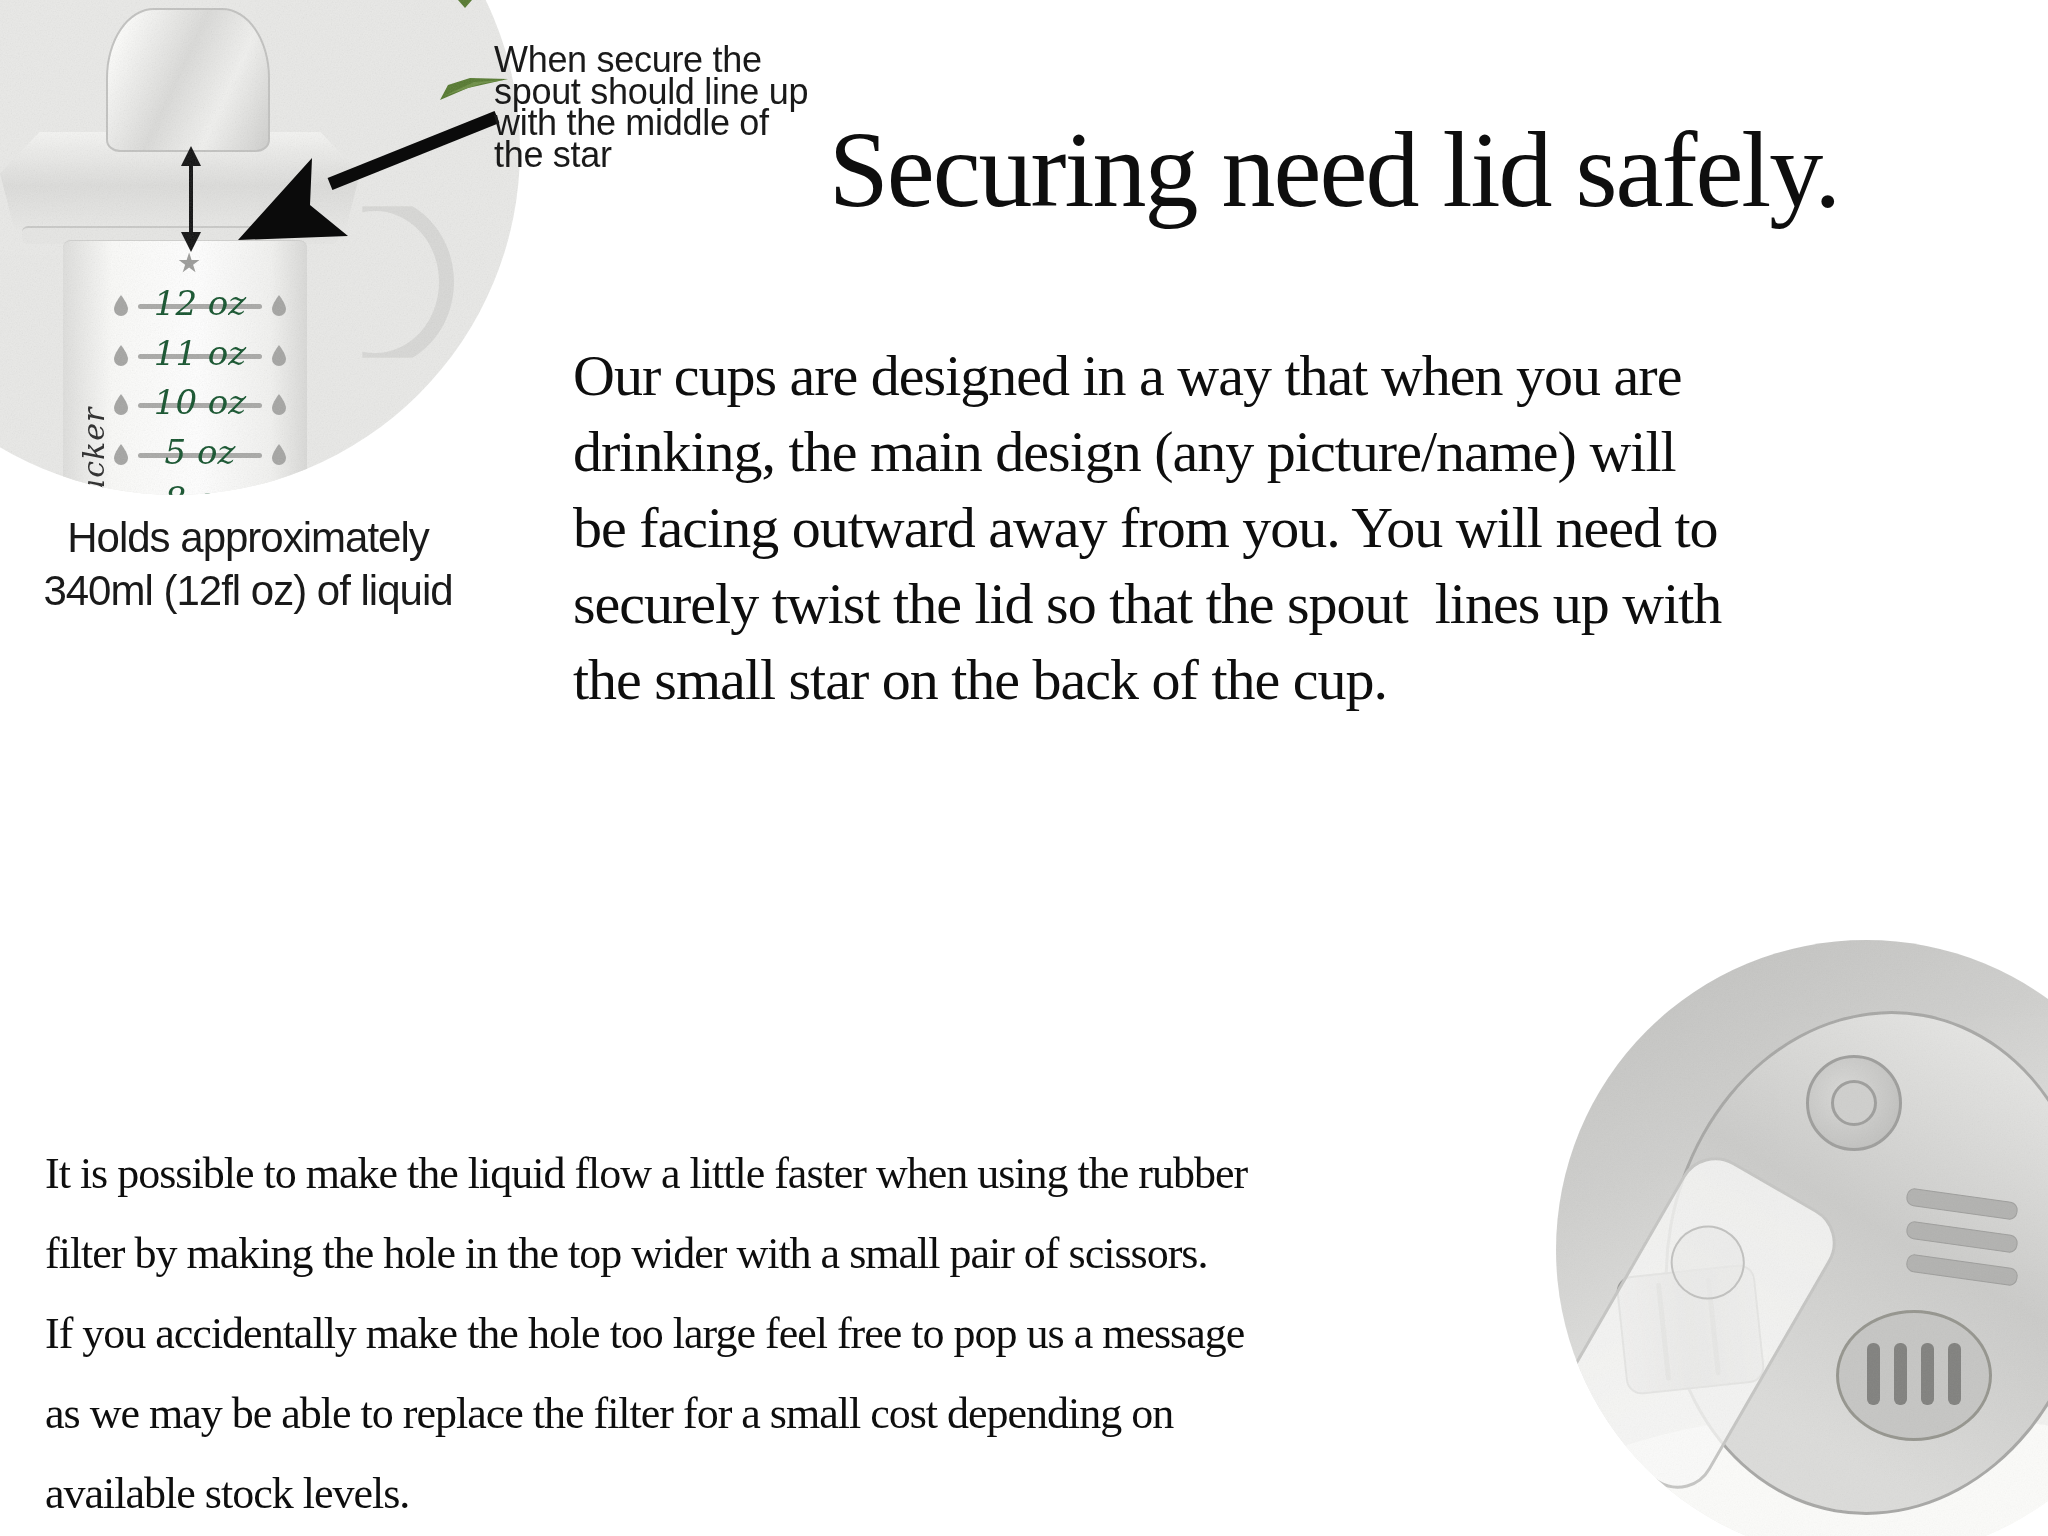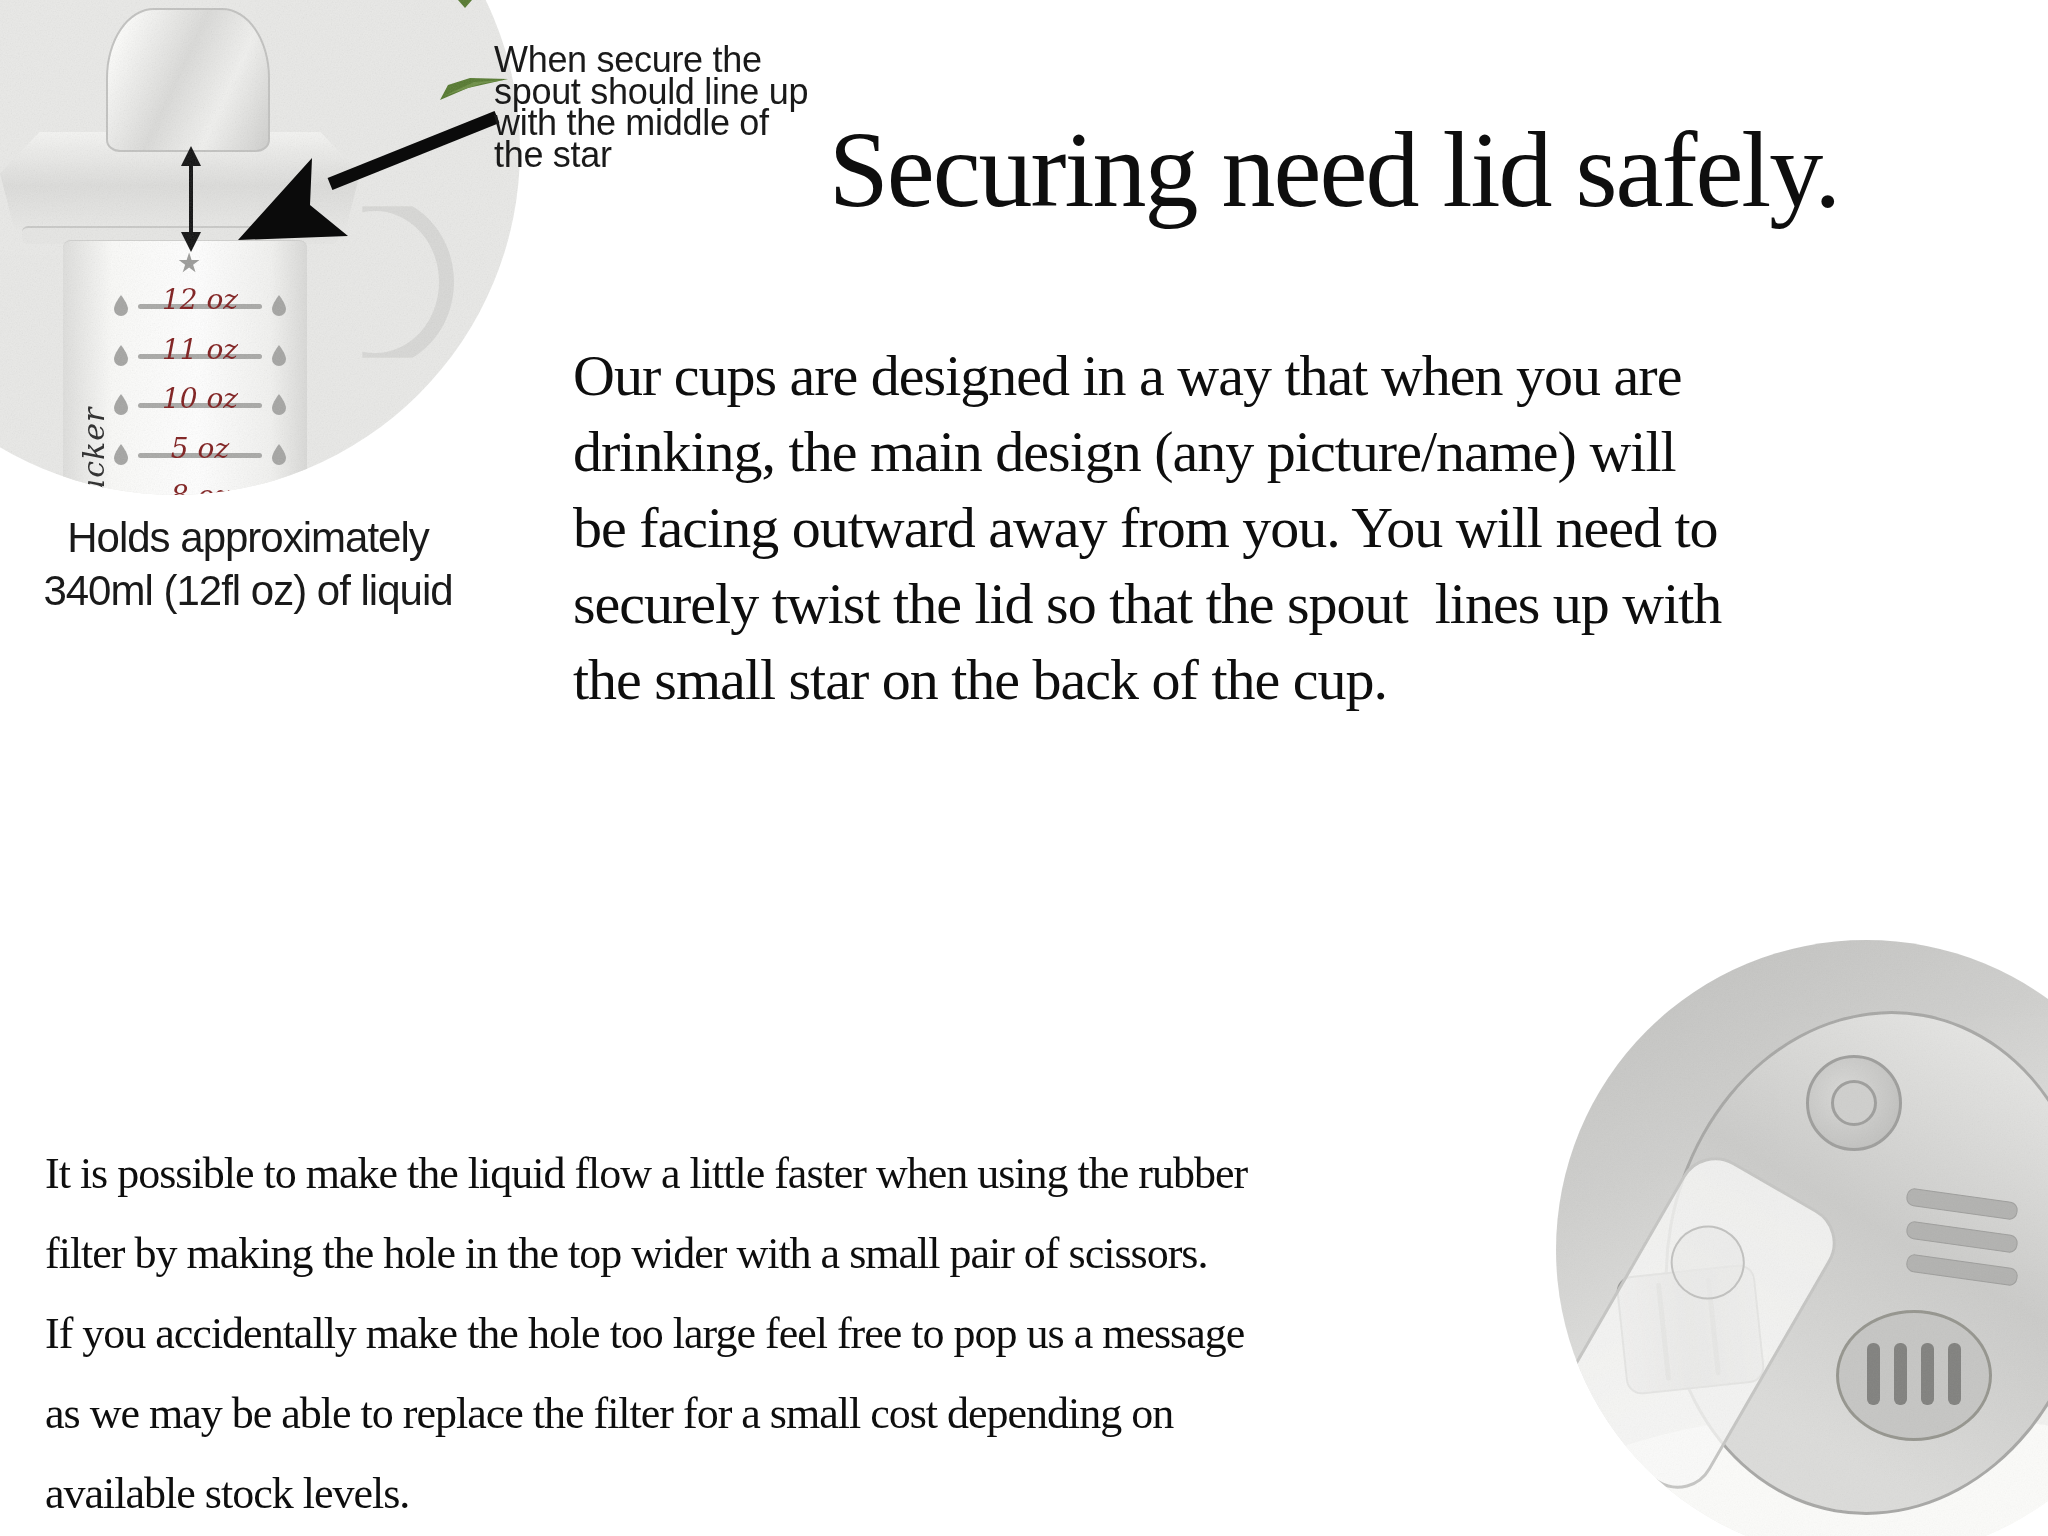--- a/index.html
+++ b/index.html
@@ -41,21 +41,21 @@
       border-radius:8px 8px 30px 30px;border-top:1px solid #cfcfcd;}
   .cup-spout{left:106px;top:8px;width:160px;height:140px;
       border-radius:48px 48px 14px 14px / 70px 70px 12px 12px;
       background:linear-gradient(115deg,#fcfcfa 10%,#dadad8 45%,#f0f0ee 70%,#cfcfcd 100%);
       border:2px solid #c2c2c0;}
   .star{left:170px;top:247px;width:38px;text-align:center;font-size:27px;color:#9b9b99;
       font-family:"DejaVu Sans",sans-serif;}
   .vol-row{left:112px;width:176px;height:30px;}
   .vol-bar{position:absolute;left:26px;top:13px;width:124px;height:5px;background:#a9a9a7;border-radius:3px;}
   .vol-label{position:absolute;left:0;right:0;top:-8px;text-align:center;
-      font-family:"DejaVu Serif",serif;font-style:italic;font-size:28px;color:#7f1d1d;}
+      font-family:"DejaVu Serif",serif;font-style:italic;font-size:34px;color:#14532d;}
   .drop{position:absolute;top:4px;}
   .drop-l{left:2px;} .drop-r{left:160px;}
   .side-label{left:76px;top:512px;transform:rotate(-90deg);transform-origin:0 0;
       font-family:"DejaVu Serif",serif;font-style:italic;font-size:30px;color:#2a2a2a;letter-spacing:1px;}
 
   
   .fabric{left:-90px;top:470px;width:820px;height:340px;border-radius:50%;background:#fbfbf9;}
   .dome{left:110px;top:70px;width:420px;height:500px;border-radius:50%;transform:rotate(10deg);
       background:linear-gradient(200deg,#ebebe9,#cbcbc9 45%,#dcdcda 80%);border:3px solid #a8a8a6;}
   .knob{left:250px;top:115px;width:90px;height:90px;border-radius:50%;

